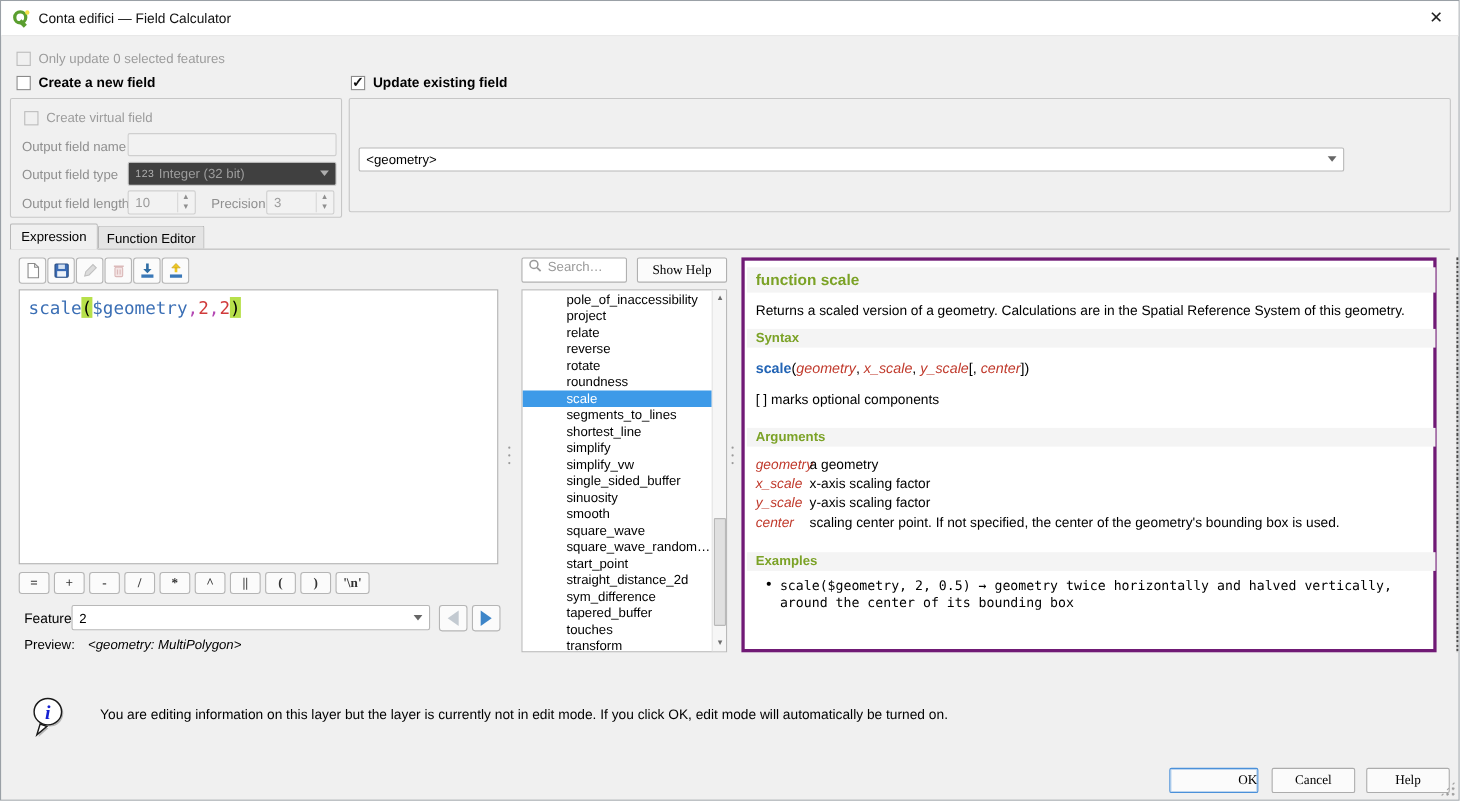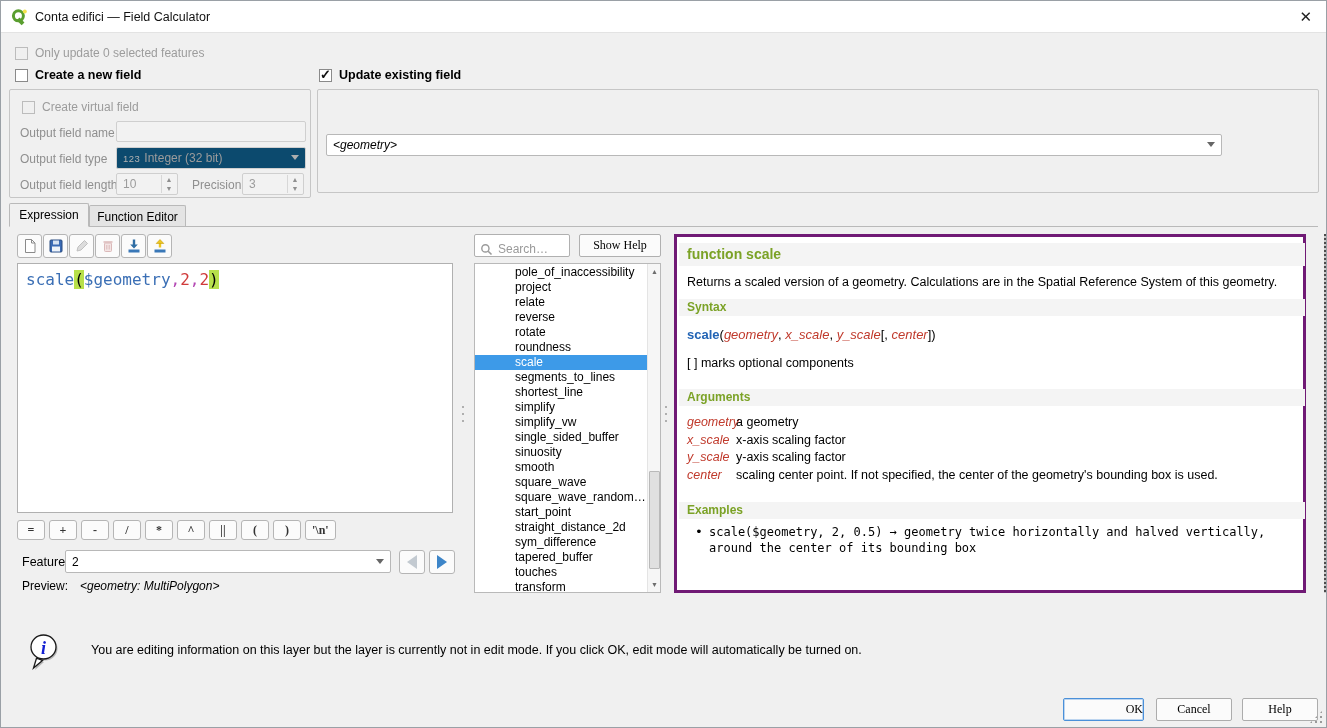--- a/index.html
+++ b/index.html
@@ -19,21 +19,21 @@
   .cb.disabled { border-color:#bcbcbc; background:#f0f0f0; }
   .cb.checked::after { content:"✓"; position:absolute; left:0px; top:-3px; font-size:13px; font-weight:bold; color:#111; }
   .cbrow.dis span.lbl { color:#9c9c9c; }
   .lbl.bold { font-weight:bold; font-size:12.5px; }
 
   
   .gb { position:absolute; border:1px solid #c6c6c6; border-radius:2px; background:#f0f0f0; }
   .gb .glabel { position:absolute; color:#8f8f8f; font-size:12px; }
   .inp { position:absolute; border:1px solid #cfcfcf; border-radius:2px; background:#f2f2f2; }
   .combo { position:absolute; border:1px solid #b8b8b8; border-radius:2px; background:#fff; display:flex; align-items:center; padding-left:6px; }
-  .combo.dis { background:#0c4a6e; border-color:#cfcfcf; color:#9c9c9c; }
+  .combo.dis { background:#404040; border-color:#cfcfcf; color:#9c9c9c; }
   .combo .arrow { position:absolute; right:6px; top:50%; margin-top:-3px; width:0; height:0; border-left:4px solid transparent; border-right:4px solid transparent; border-top:5px solid #666; }
   .combo.dis .arrow { border-top-color:#aeaeae; }
   .spin { position:absolute; border:1px solid #cfcfcf; border-radius:2px; background:#f2f2f2; color:#9c9c9c; }
   .spin .val { position:absolute; left:6px; top:3px; }
   .spin .ud { position:absolute; right:1px; top:1px; bottom:1px; width:15px; border-left:1px solid #d7d7d7; display:flex; flex-direction:column; }
   .spin .ud i { flex:1; display:flex; align-items:center; justify-content:center; font-style:normal; font-size:7px; color:#8f8f8f; }
   .t123 { font-size:9.5px; color:#b2b2b2; margin-right:4px; letter-spacing:0.5px; }
 
   
   .tab { position:absolute; top:202px; height:23px; text-align:center; line-height:22px; font-size:12px; border:1px solid #b9b9b9; border-bottom:none; border-radius:2px 2px 0 0; }
@@ -60,21 +60,21 @@
   .featlbl { position:absolute; left:21px; top:554px; font-size:12.5px; }
   .featcombo { position:absolute; left:64px; top:549px; width:326px; height:23px; }
   .navbtn { position:absolute; top:549px; width:26px; height:24px; border:1px solid #b5b5b5; border-radius:3px; background:#fbfbfb; display:flex; align-items:center; justify-content:center; }
   .tri { width:0; height:0; }
   .tri.left  { border-top:7px solid transparent; border-bottom:7px solid transparent; border-right:10px solid #c3cad1; }
   .tri.right { border-top:7px solid transparent; border-bottom:7px solid transparent; border-left:10px solid #3d85c8; }
   .preview { position:absolute; left:21px; top:578px; font-size:12px; }
   .preview .pv { font-style:italic; margin-left:12px; }
 
   
-  .search { position:absolute; left:473px; top:233px; width:96px; height:23px; border:1px solid #b0b0b0; border-radius:2px; background:#fff; display:flex; align-items:flex-end; padding-left:5px; gap:5px; }
+  .search { position:absolute; left:473px; top:233px; width:96px; height:23px; border:1px solid #b0b0b0; border-radius:2px; background:#fff; display:flex; align-items:flex-start; padding-left:5px; gap:5px; }
   .search .ph { color:#9a9a9a; font-size:12px; }
   .showhelp { position:absolute; left:578px; top:233px; width:82px; height:23px; background:#fbfbfb; border:1px solid #b0b0b0; border-radius:2px; font-size:12px; }
   .fnlist { position:absolute; left:473px; top:262px; width:187px; height:330px; background:#fff; border:1px solid #b9b9b9; overflow:hidden; padding-top:1px; }
   .fnitem { height:15px; line-height:15px; padding-left:40px; font-size:12px; white-space:nowrap; }
   .fnitem.sel { background:#3d9ae8; color:#fff; }
   .scroll { position:absolute; left:646px; top:263px; width:13px; height:328px; background:#f6f6f6; border-left:1px solid #e4e4e4; }
   .scroll .up, .scroll .down { position:absolute; left:0; width:13px; height:15px; display:flex; align-items:center; justify-content:center; font-size:7px; color:#6d6d6d; }
   .scroll .up { top:0; } .scroll .down { bottom:0; }
   .scroll .thumb { position:absolute; left:1px; width:11px; top:207px; height:98px; background:#e0e0e0; border:1px solid #b9b9b9; border-radius:1px; }
   .splitdots { position:absolute; width:4px; height:28px; }
@@ -164,21 +164,21 @@
     <div class="spin" style="left:232px; top:83px; width:62px; height:22px;">
       <span class="val">3</span>
       <span class="ud">
           <i>▲</i>
           <i>▼</i>
         </span>
     </div>
   </div>
 
   <div class="gb" style="left:316px; top:88px; width:1002px; height:104px;">
-    <div class="combo" style="left:8px; top:44px; width:896px; height:22px;font-style:italic;">
+    <div class="combo" style="left:8px; top:44px; width:896px; height:22px;">
       <span>&lt;geometry&gt;</span>
       <span class="arrow"></span>
     </div>
   </div>
 
   <div class="tab active" style="left:8px; width:80px;">
     <span>Expression</span>
   </div>
   <div class="tab inactive" style="left:88px; width:97px;">
     <span>Function Editor</span>

